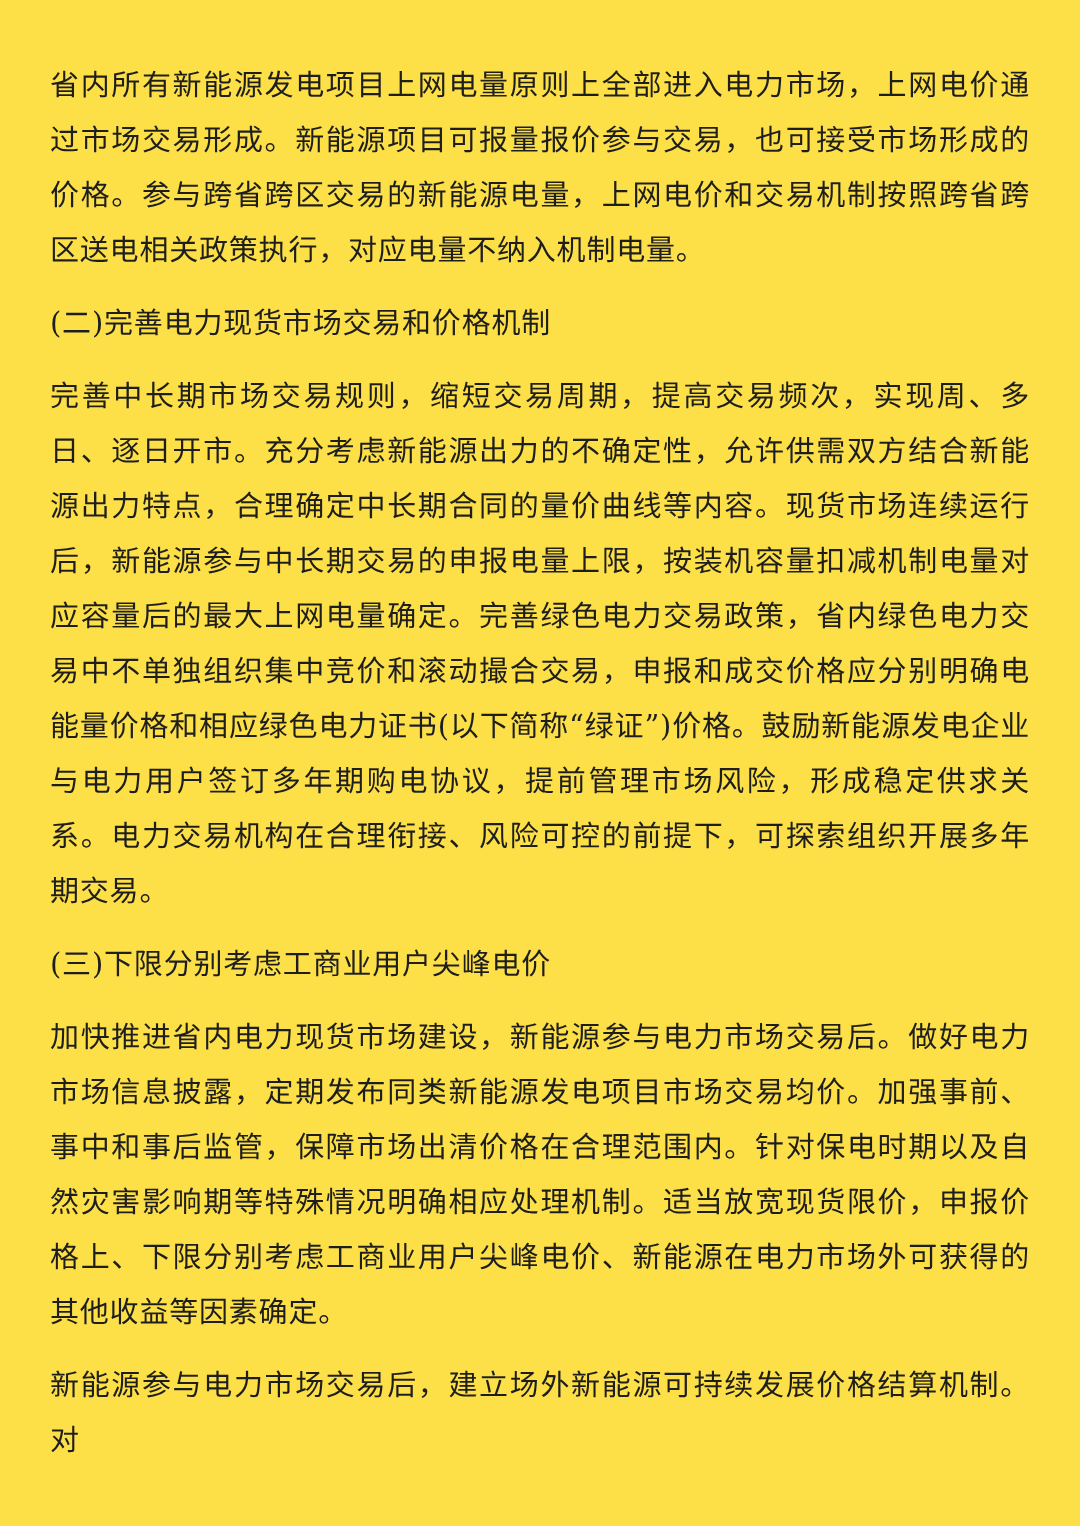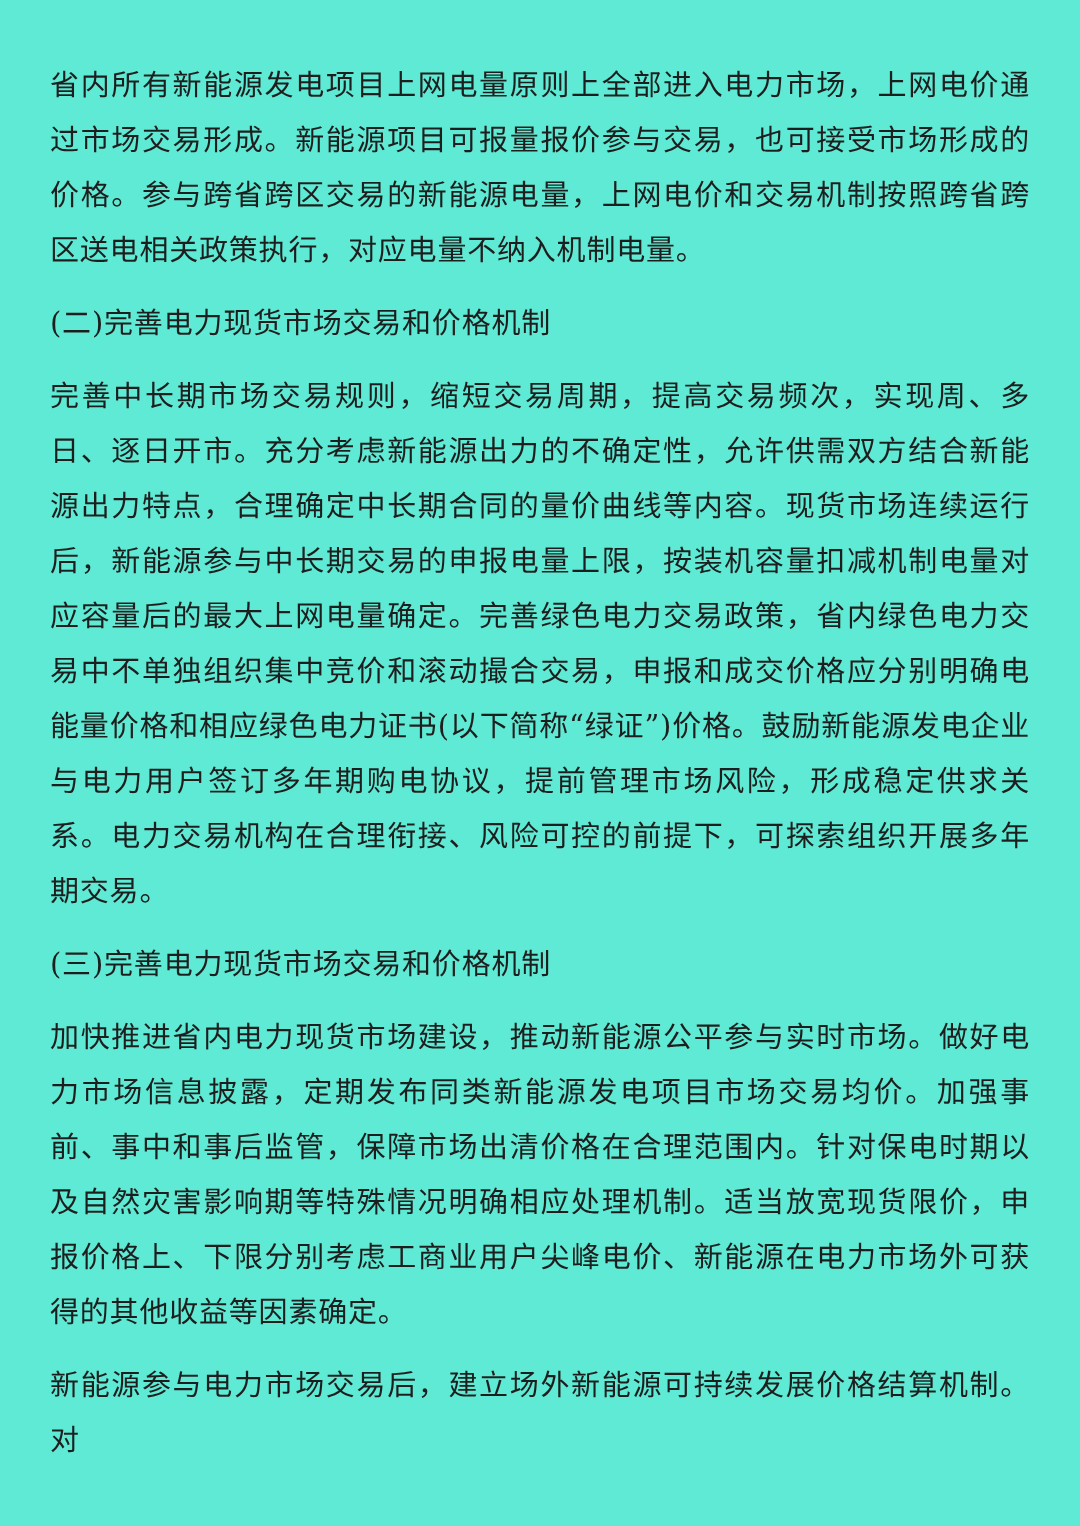--- a/index.html
+++ b/index.html
@@ -10,21 +10,21 @@
   body {
     width: 1080px;
     height: 1526px;
     overflow: hidden;
   }
   .page {
     box-sizing: border-box;
     width: 1080px;
     height: 1526px;
     padding: 58px 50px 0 50px;
-    background: #5eead4;
+    background: #fde047;
     font-family: "DejaVu Serif", "Liberation Serif", serif;
     color: #1e1e1e;
   }
   .block {
     margin: 0;
     font-size: 29px;
     font-weight: 400;
     line-height: 55px;
     letter-spacing: 0.8px;
   }
@@ -42,19 +42,19 @@
 </head>
 <body>
 
 <div class="page">
   <p class="block para">省内所有新能源发电项目上网电量原则上全部进入电力市场，上网电价通过市场交易形成。新能源项目可报量报价参与交易，也可接受市场形成的价格。参与跨省跨区交易的新能源电量，上网电价和交易机制按照跨省跨区送电相关政策执行，对应电量不纳入机制电量。</p>
 
   <h2 class="block heading">(二)完善电力现货市场交易和价格机制</h2>
 
   <p class="block para">完善中长期市场交易规则，缩短交易周期，提高交易频次，实现周、多日、逐日开市。充分考虑新能源出力的不确定性，允许供需双方结合新能源出力特点，合理确定中长期合同的量价曲线等内容。现货市场连续运行后，新能源参与中长期交易的申报电量上限，按装机容量扣减机制电量对应容量后的最大上网电量确定。完善绿色电力交易政策，省内绿色电力交易中不单独组织集中竞价和滚动撮合交易，申报和成交价格应分别明确电能量价格和相应绿色电力证书(以下简称“绿证”)价格。鼓励新能源发电企业与电力用户签订多年期购电协议，提前管理市场风险，形成稳定供求关系。电力交易机构在合理衔接、风险可控的前提下，可探索组织开展多年期交易。</p>
 
-  <h2 class="block heading">(三)完善电力现货市场交易和价格机制</h2>
+  <h2 class="block heading">(三)下限分别考虑工商业用户尖峰电价</h2>
 
-  <p class="block para">加快推进省内电力现货市场建设，推动新能源公平参与实时市场。做好电力市场信息披露，定期发布同类新能源发电项目市场交易均价。加强事前、事中和事后监管，保障市场出清价格在合理范围内。针对保电时期以及自然灾害影响期等特殊情况明确相应处理机制。适当放宽现货限价，申报价格上、下限分别考虑工商业用户尖峰电价、新能源在电力市场外可获得的其他收益等因素确定。</p>
+  <p class="block para">加快推进省内电力现货市场建设，新能源参与电力市场交易后。做好电力市场信息披露，定期发布同类新能源发电项目市场交易均价。加强事前、事中和事后监管，保障市场出清价格在合理范围内。针对保电时期以及自然灾害影响期等特殊情况明确相应处理机制。适当放宽现货限价，申报价格上、下限分别考虑工商业用户尖峰电价、新能源在电力市场外可获得的其他收益等因素确定。</p>
 
 
   <p class="block para">新能源参与电力市场交易后，建立场外新能源可持续发展价格结算机制。对</p>
 </div>
 
 </body></html>

